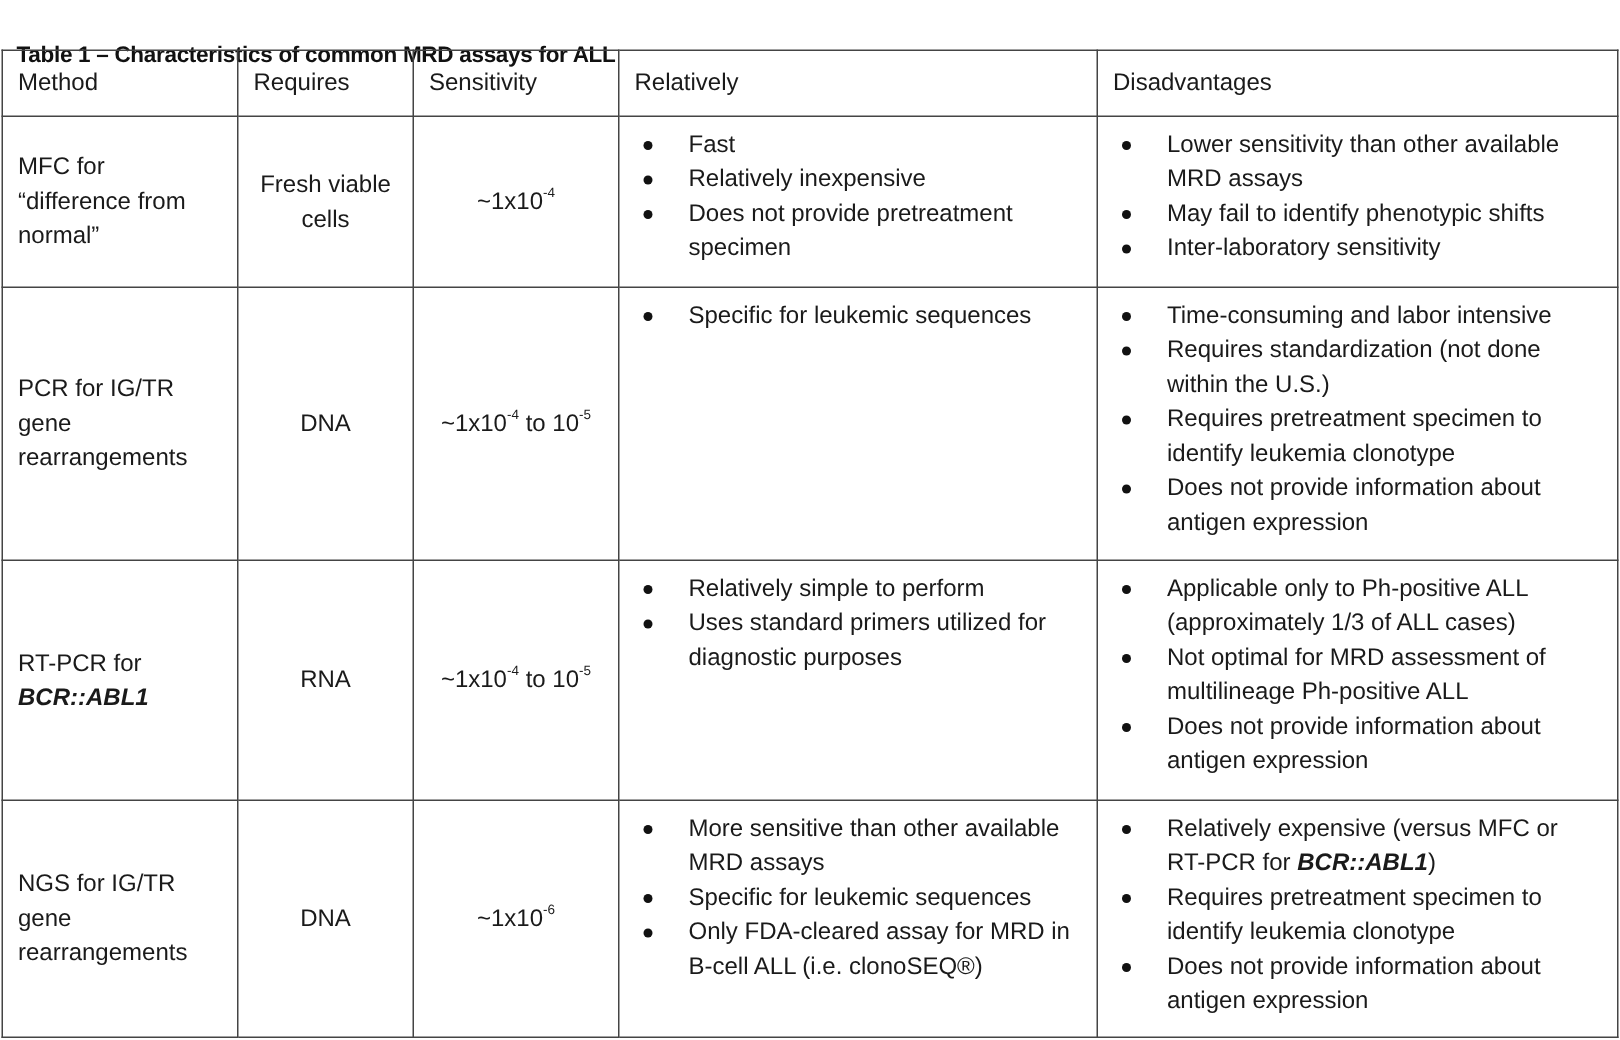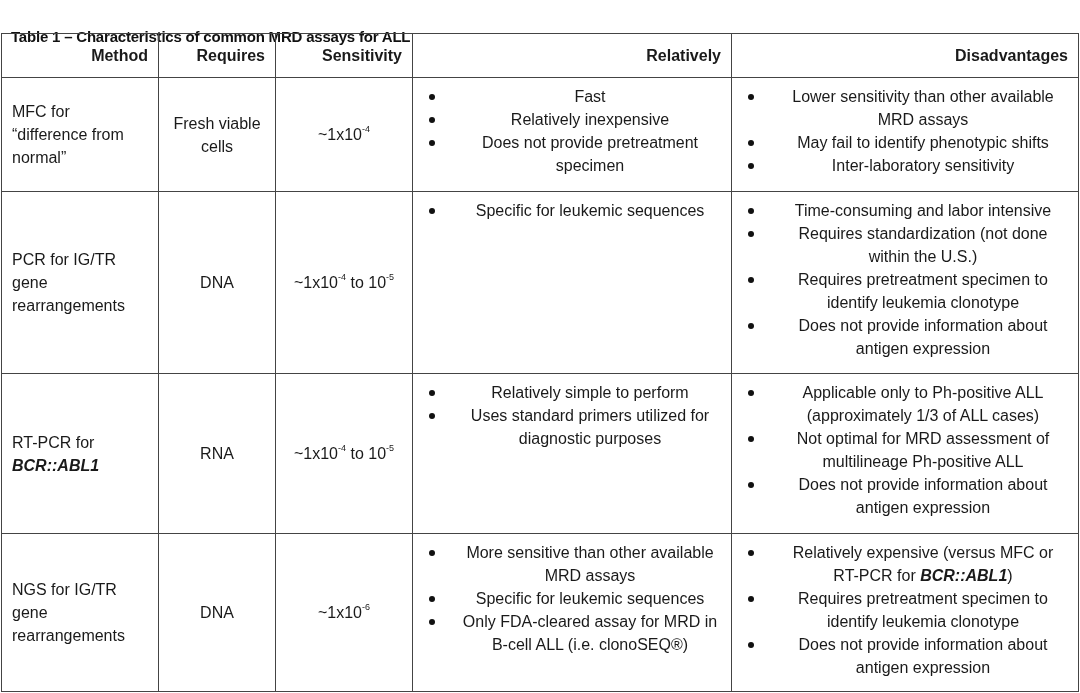--- a/index.html
+++ b/index.html
@@ -15,26 +15,26 @@
   table {
     position: absolute; left: 1px; top: 33px;
     width: 1077px; height: 658px;
     border-collapse: collapse; table-layout: fixed;
   }
   td, th {
     border: 1.5px solid #444;
     font-size: 16px; line-height: 23px; padding: 0 10px;
     vertical-align: middle; text-align: left; font-weight: normal;
   }
-  th { font-weight: bold; height: 43px; text-align: right; }
+  th { font-weight: normal; height: 43px; }
   col.c1 { width: 157px; } col.c2 { width: 117px; } col.c3 { width: 137px; }
   col.c4 { width: 319px; } col.c5 { width: 347px; }
   td.center { text-align: center; }
   td.list { vertical-align: top; padding-top: 7px; }
-  ul { margin: 0; padding: 0; list-style: none; text-align: center; }
+  ul { margin: 0; padding: 0; list-style: none; }
   li { position: relative; padding-left: 36px; }
   li::before {
     content: ""; position: absolute; left: 6px; top: 9px;
     width: 6px; height: 6px; border-radius: 50%; background: #111;
   }
   sup { font-size: 9px; vertical-align: 8px; line-height: 0; }
   i { font-style: italic; font-weight: bold; }
   tr.r1 { height: 114px; } tr.r2 { height: 182px; }
   tr.r3 { height: 160px; } tr.r4 { height: 158px; }
 </style>

